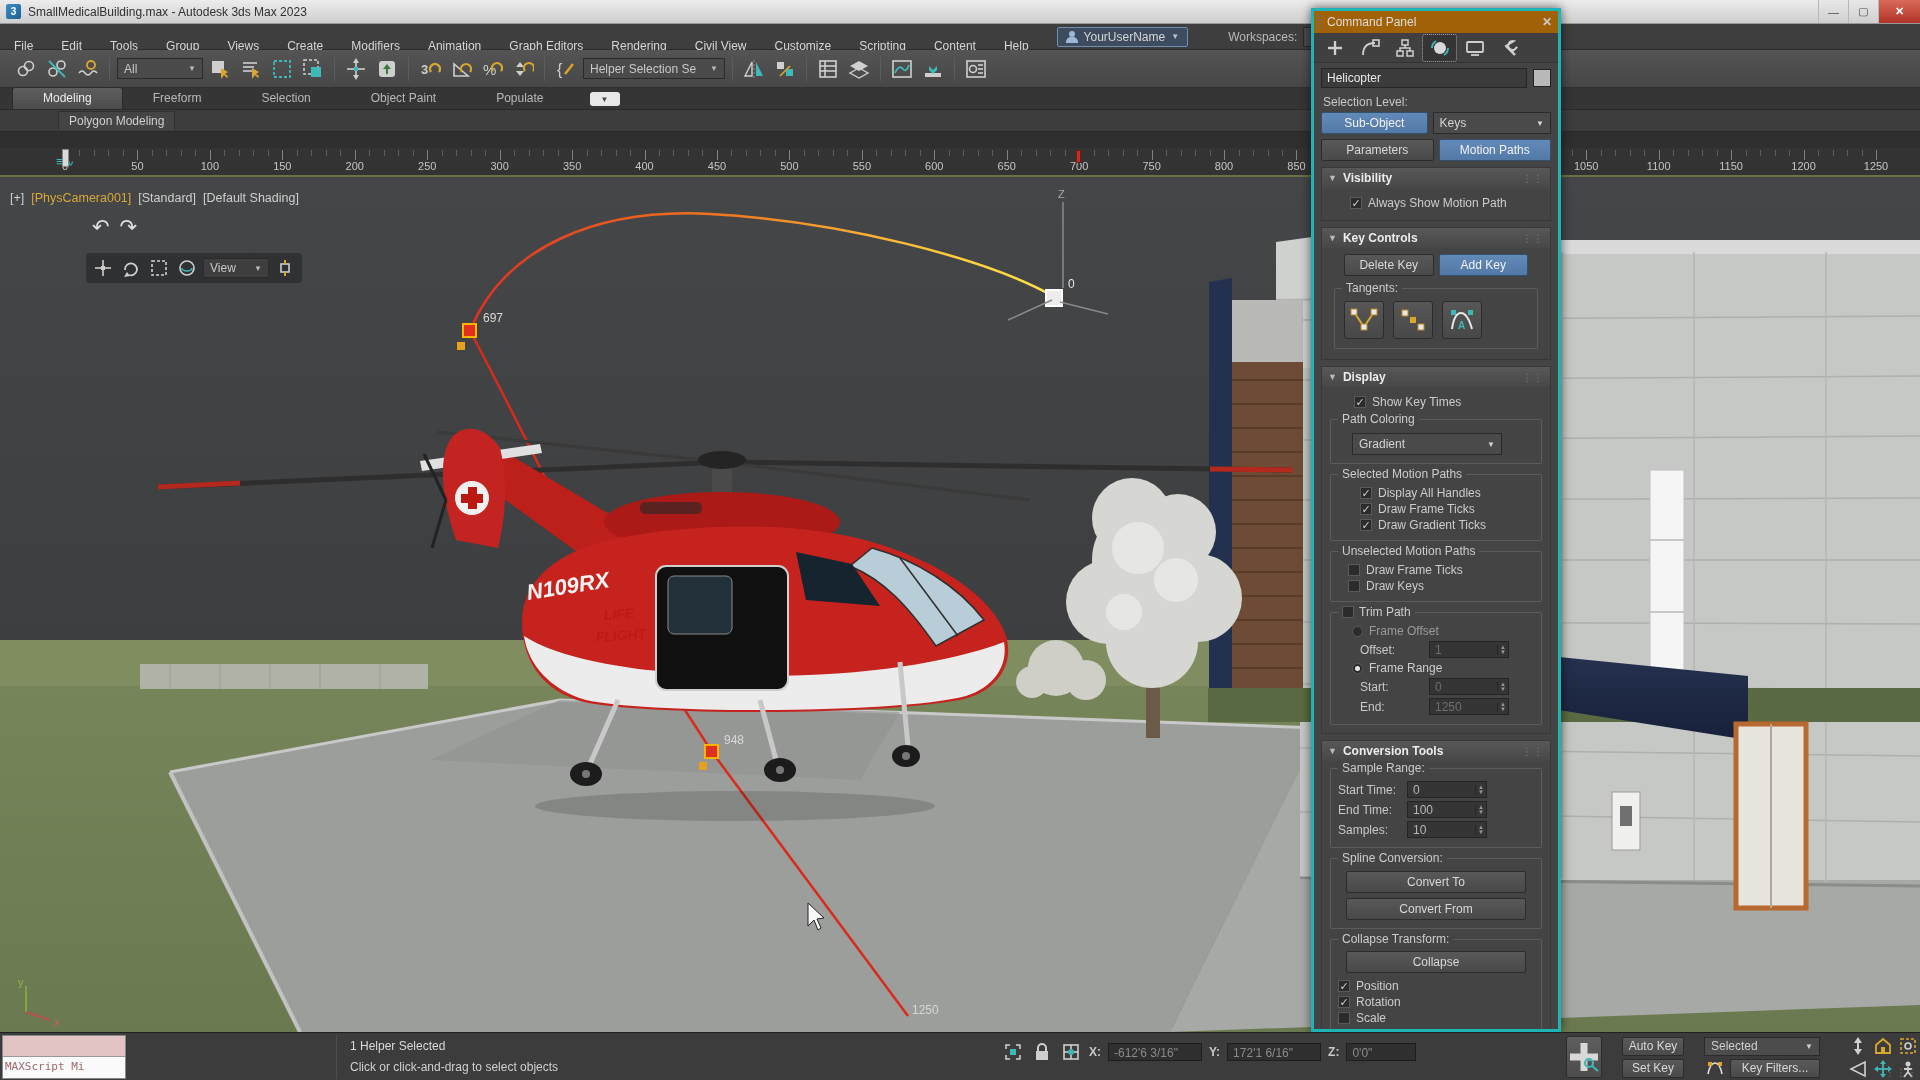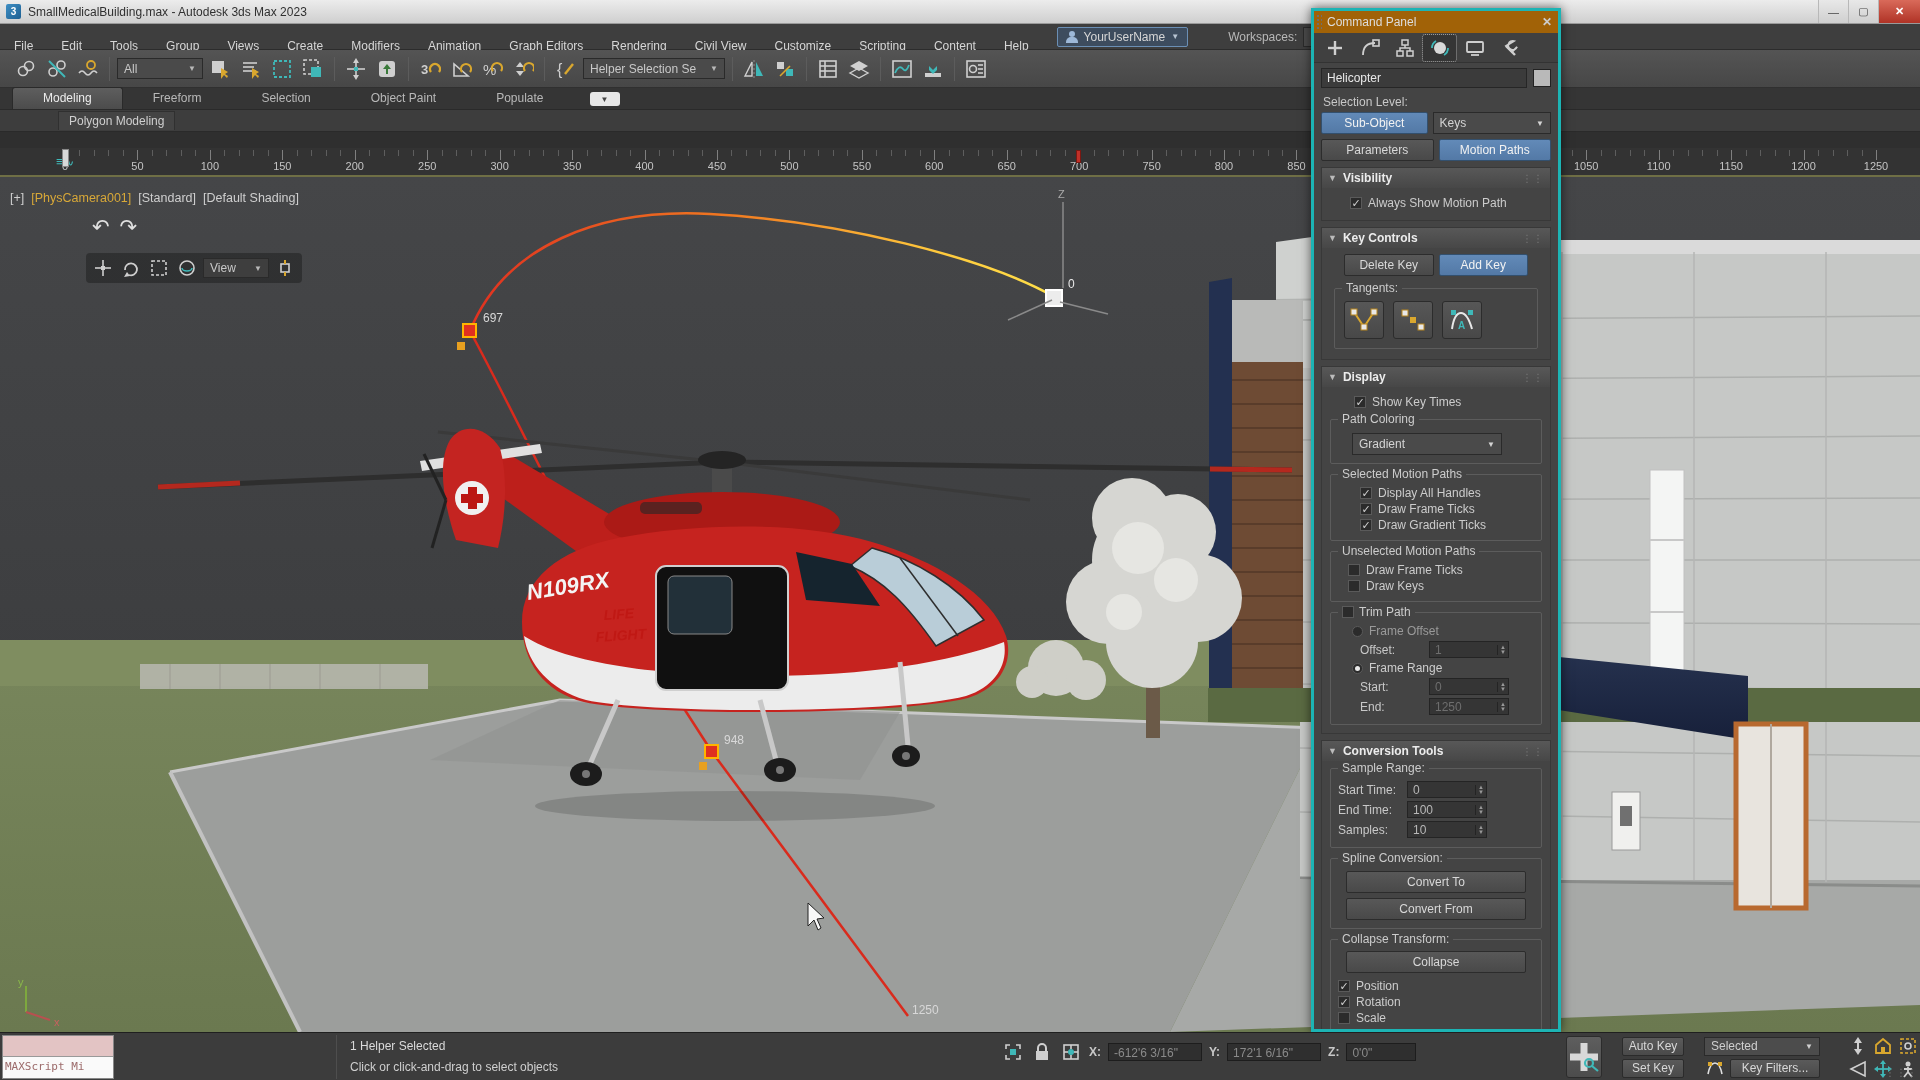--- a/index.html
+++ b/index.html
@@ -126,21 +126,21 @@
   .spinfield .sv.dim { color:#6e6e6e; }
   .sparr { width:11px; display:flex; flex-direction:column; align-items:center; font-size:6px; line-height:5px;
     color:#999; border-left:1px solid #242424; }
   .tangent-row { display:flex; gap:9px; justify-content:flex-start; padding:3px 2px; }
   .tg { width:40px; height:38px; background:linear-gradient(#575757,#484848); border:1px solid #2c2c2c; border-radius:3px;
     display:flex; align-items:center; justify-content:center; }
 
   
   #statusbar { position:absolute; left:0; top:1032px; width:1920px; height:48px; background:#3c3c3c;
     border-top:1px solid #1f1f1f; z-index:70; }
-  #msl { position:absolute; left:2px; top:2px; width:112px; height:44px; border:1px solid #888; }
+  #msl { position:absolute; left:2px; top:2px; width:124px; height:44px; border:1px solid #888; }
   #msl-top { height:21px; background:#e3c4c4; border-bottom:1px solid #999; }
   #msl-bot { height:21px; background:#fafafa; color:#9c6b6b; font-family:"DejaVu Sans Mono",monospace;
     font-size:11px; padding:3px 2px; white-space:nowrap; overflow:hidden; }
   #smsg1 { position:absolute; left:350px; top:6px; color:#dadada; }
   #smsg2 { position:absolute; left:350px; top:27px; color:#cfcfcf; }
   #statussep { position:absolute; left:336px; top:2px; width:1px; height:44px; background:#2a2a2a; border-right:1px solid #4e4e4e; }
   #coords { position:absolute; left:1002px; top:8px; display:flex; align-items:center; gap:7px; }
   .coord-label { font-weight:bold; color:#c8c8c8; }
   .coord-field { width:94px; height:18px; background:#2f2f2f; border:1px solid #1d1d1d; color:#8a8a8a;
     padding:2px 5px; white-space:nowrap; overflow:hidden; }

